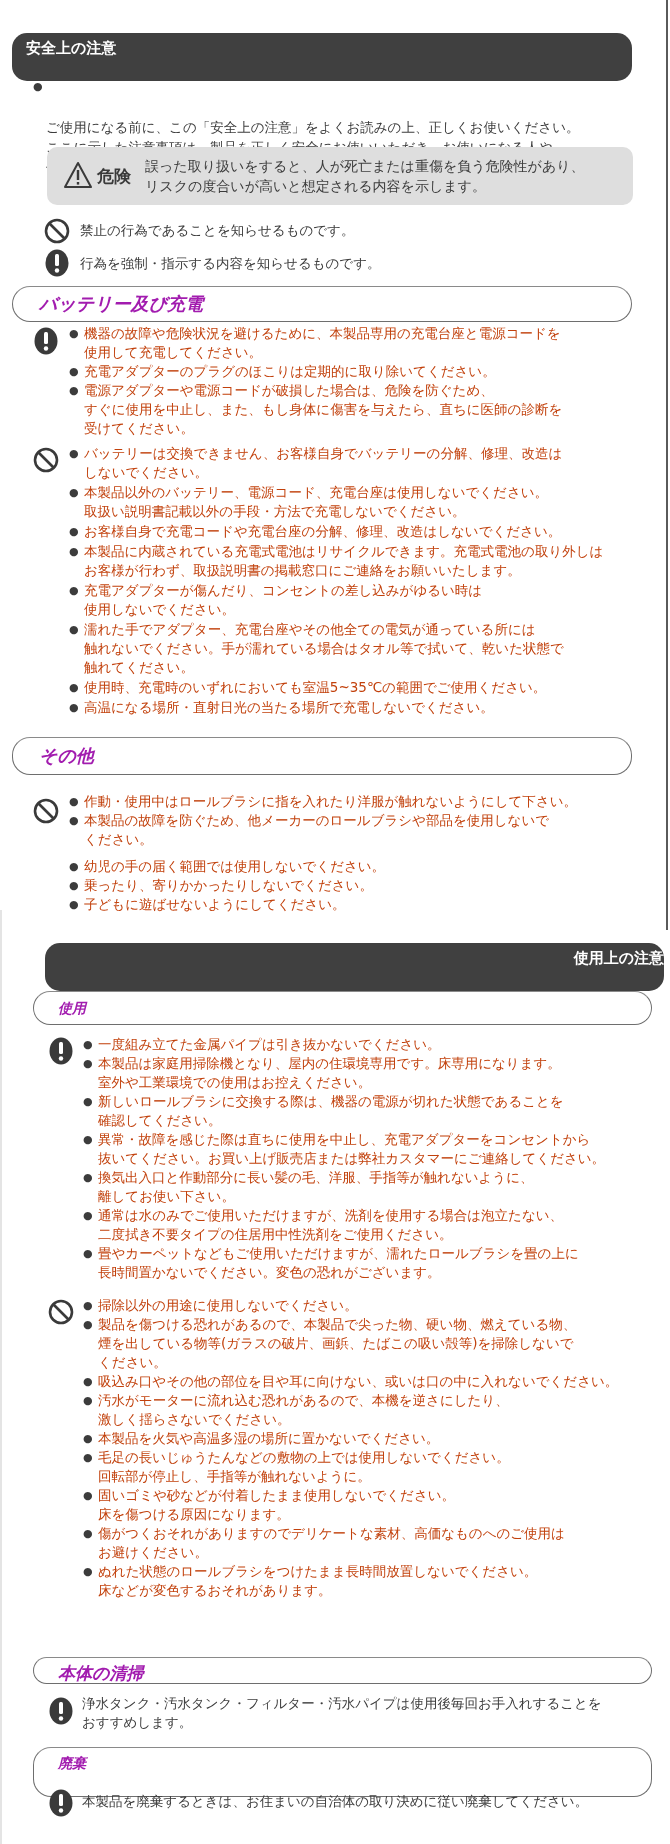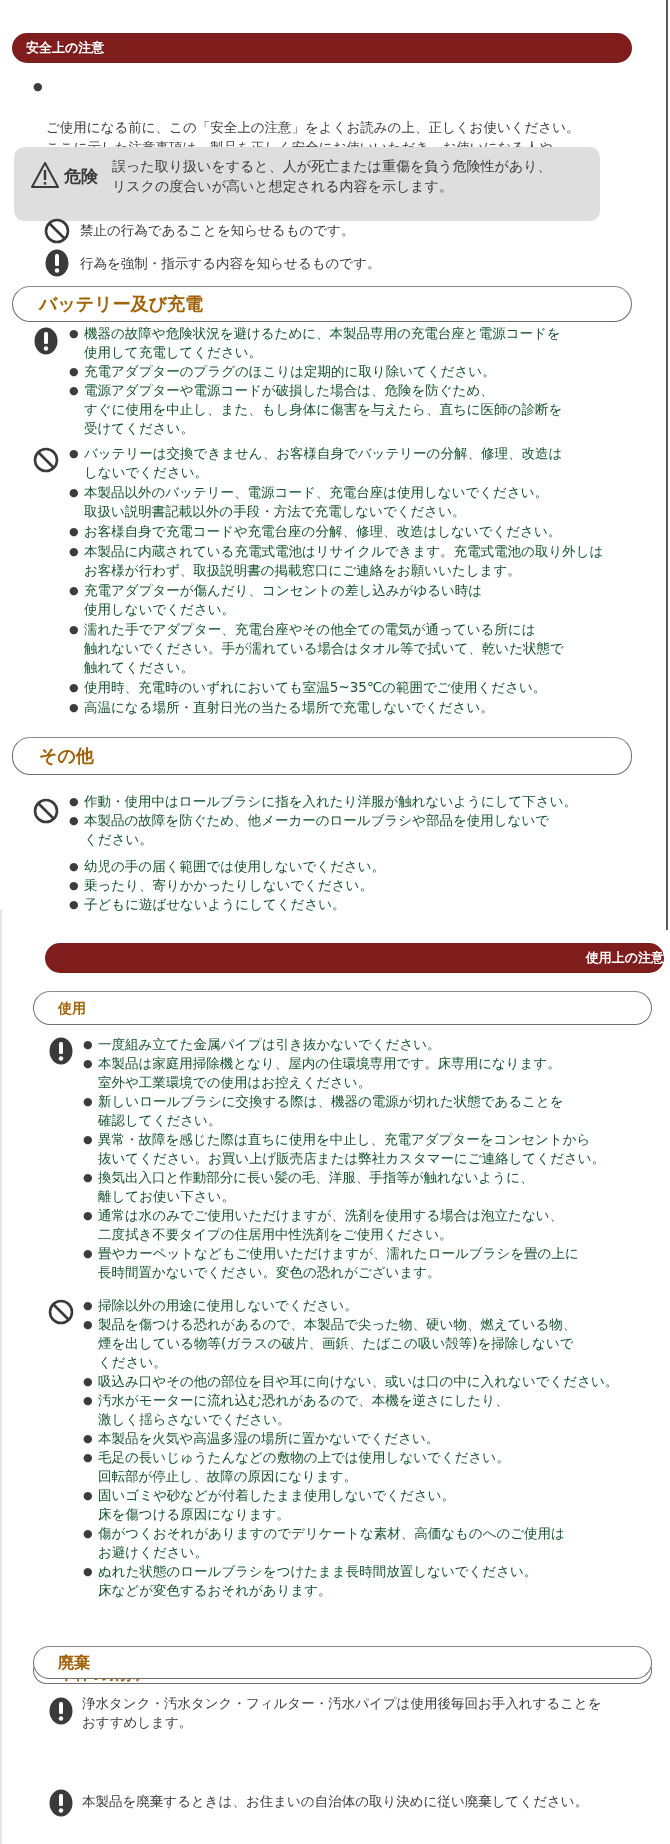--- a/index.html
+++ b/index.html
@@ -7,39 +7,39 @@
     width: 670px; height: 1844px; position: relative; overflow: hidden;
     font-family: "DejaVu Sans", "Liberation Sans", sans-serif;
     color: #3a3a3a;
   }
   .panel { position: absolute; background: #fff; }
   .panel-top { left: 0; top: 0; width: 668px; height: 930px; border-right: 2px solid #5a5a5a; box-sizing: border-box; }
   .panel-bottom { left: 0; top: 910px; width: 670px; height: 934px; border-left: 2px solid #e4e4e4; box-sizing: border-box; background: transparent; }
   .panel-bottom-bg { position: absolute; left: 3px; top: 930px; width: 667px; height: 914px; background: #fff; }
 
   .dark-header {
-    position: absolute; height: 30px; border-radius: 15px;
-    background: #7f1d1d; color: #ffffff; font-weight: bold;
-    font-size: 13px; line-height: 30px; padding-left: 14px; box-sizing: border-box;
+    position: absolute; height: 48px; border-radius: 15px;
+    background: #404040; color: #ffffff; font-weight: bold;
+    font-size: 15px; line-height: 30px; padding-left: 14px; box-sizing: border-box;
   }
   .outline-header {
     position: absolute; height: 36px; border-radius: 18px;
     border: 1.5px solid #6e6e6e; border-top-color: #8a8a8a;
-    color: #a16207; font-weight: bold; font-size: 18px; line-height: 34px;
-    padding-left: 26px; box-sizing: border-box; background: #fff;
+    color: #a21caf; font-weight: bold; font-size: 18px; line-height: 34px;
+    padding-left: 26px; box-sizing: border-box; background: #fff; font-style: italic;
   }
   .txt { position: absolute; font-size: 13.5px; line-height: 19px; color: #3c3c3c; white-space: nowrap; }
   .bullet-list { position: absolute; margin: 0; padding: 0; list-style: none; }
-  .bullet-list li { position: relative; padding-left: 15px; font-size: 13.5px; line-height: 19px; color: #14532d; white-space: pre-line; }
+  .bullet-list li { position: relative; padding-left: 15px; font-size: 13.5px; line-height: 19px; color: #c2410c; white-space: pre-line; }
   .bullet-list li::before { content: "●"; position: absolute; left: 0; top: 0; font-size: 11px; color: #3c3c3c; }
   .bullet-list li + li { margin-top: 0px; }
   .sp li { margin-bottom: 1px; }
 
   .danger-box {
-    position: absolute; left: 14px; top: 147px; width: 586px; height: 74px;
+    position: absolute; left: 47px; top: 147px; width: 586px; height: 58px;
     background: #dedede; border-radius: 10px; text-decoration: underline;
   }
   .danger-label { position: absolute; left: 50px; top: 18px; font-size: 17px; font-weight: bold; color: #3a3a3a; }
   .danger-text { position: absolute; left: 98px; top: 9px; font-size: 14px; line-height: 20px; white-space: pre-line; color: #3c3c3c; }
 
   .icon { position: absolute; display: block; }
 </style>
 </head>
 <body>
 
@@ -168,37 +168,37 @@
 <ul class="bullet-list" style="left:83px; top:1296px;">
   <li>掃除以外の用途に使用しないでください。</li>
   <li>製品を傷つける恐れがあるので、本製品で尖った物、硬い物、燃えている物、
 煙を出している物等(ガラスの破片、画鋲、たばこの吸い殻等)を掃除しないで
 ください。</li>
   <li>吸込み口やその他の部位を目や耳に向けない、或いは口の中に入れないでください。</li>
   <li>汚水がモーターに流れ込む恐れがあるので、本機を逆さにしたり、
 激しく揺らさないでください。</li>
   <li>本製品を火気や高温多湿の場所に置かないでください。</li>
   <li>毛足の長いじゅうたんなどの敷物の上では使用しないでください。
-回転部が停止し、故障の原因になります。</li>
+回転部が停止し、手指等が触れないように。</li>
   <li>固いゴミや砂などが付着したまま使用しないでください。
 床を傷つける原因になります。</li>
   <li>傷がつくおそれがありますのでデリケートな素材、高価なものへのご使用は
 お避けください。</li>
   <li>ぬれた状態のロールブラシをつけたまま長時間放置しないでください。
 床などが変色するおそれがあります。</li>
 </ul>
 
 <div class="outline-header" style="left:33px; top:1657px; width:619px; height:27px; line-height:31px; font-size:17px; padding-left:24px;">本体の清掃</div>
 <svg class="icon" style="left:49px; top:1697px;" width="24" height="28" viewBox="0 0 24 28">
   <ellipse cx="12" cy="14" rx="11.5" ry="13.5" fill="#3a3a3a"></ellipse>
   <rect x="10" y="5" width="4" height="12" rx="1.5" fill="#fff"></rect>
   <circle cx="12" cy="21.5" r="2.2" fill="#fff"></circle>
 </svg>
 <div class="txt" style="left:82px; top:1694px; white-space:pre-line;">浄水タンク・汚水タンク・フィルター・汚水パイプは使用後毎回お手入れすることを
 おすすめします。</div>
 
-<div class="outline-header" style="left:33px; top:1646px; width:619px; height:33px; line-height:31px; font-size:16px; padding-left:24px;">廃棄</div>
+<div class="outline-header" style="left:33px; top:1747px; width:619px; height:50px; line-height:31px; font-size:14px; padding-left:24px;">廃棄</div>
 <svg class="icon" style="left:49px; top:1789px;" width="24" height="28" viewBox="0 0 24 28">
   <ellipse cx="12" cy="14" rx="11.5" ry="13.5" fill="#3a3a3a"></ellipse>
   <rect x="10" y="5" width="4" height="12" rx="1.5" fill="#fff"></rect>
   <circle cx="12" cy="21.5" r="2.2" fill="#fff"></circle>
 </svg>
 <div class="txt" style="left:82px; top:1792px;">本製品を廃棄するときは、お住まいの自治体の取り決めに従い廃棄してください。</div>
 
 </body></html>

